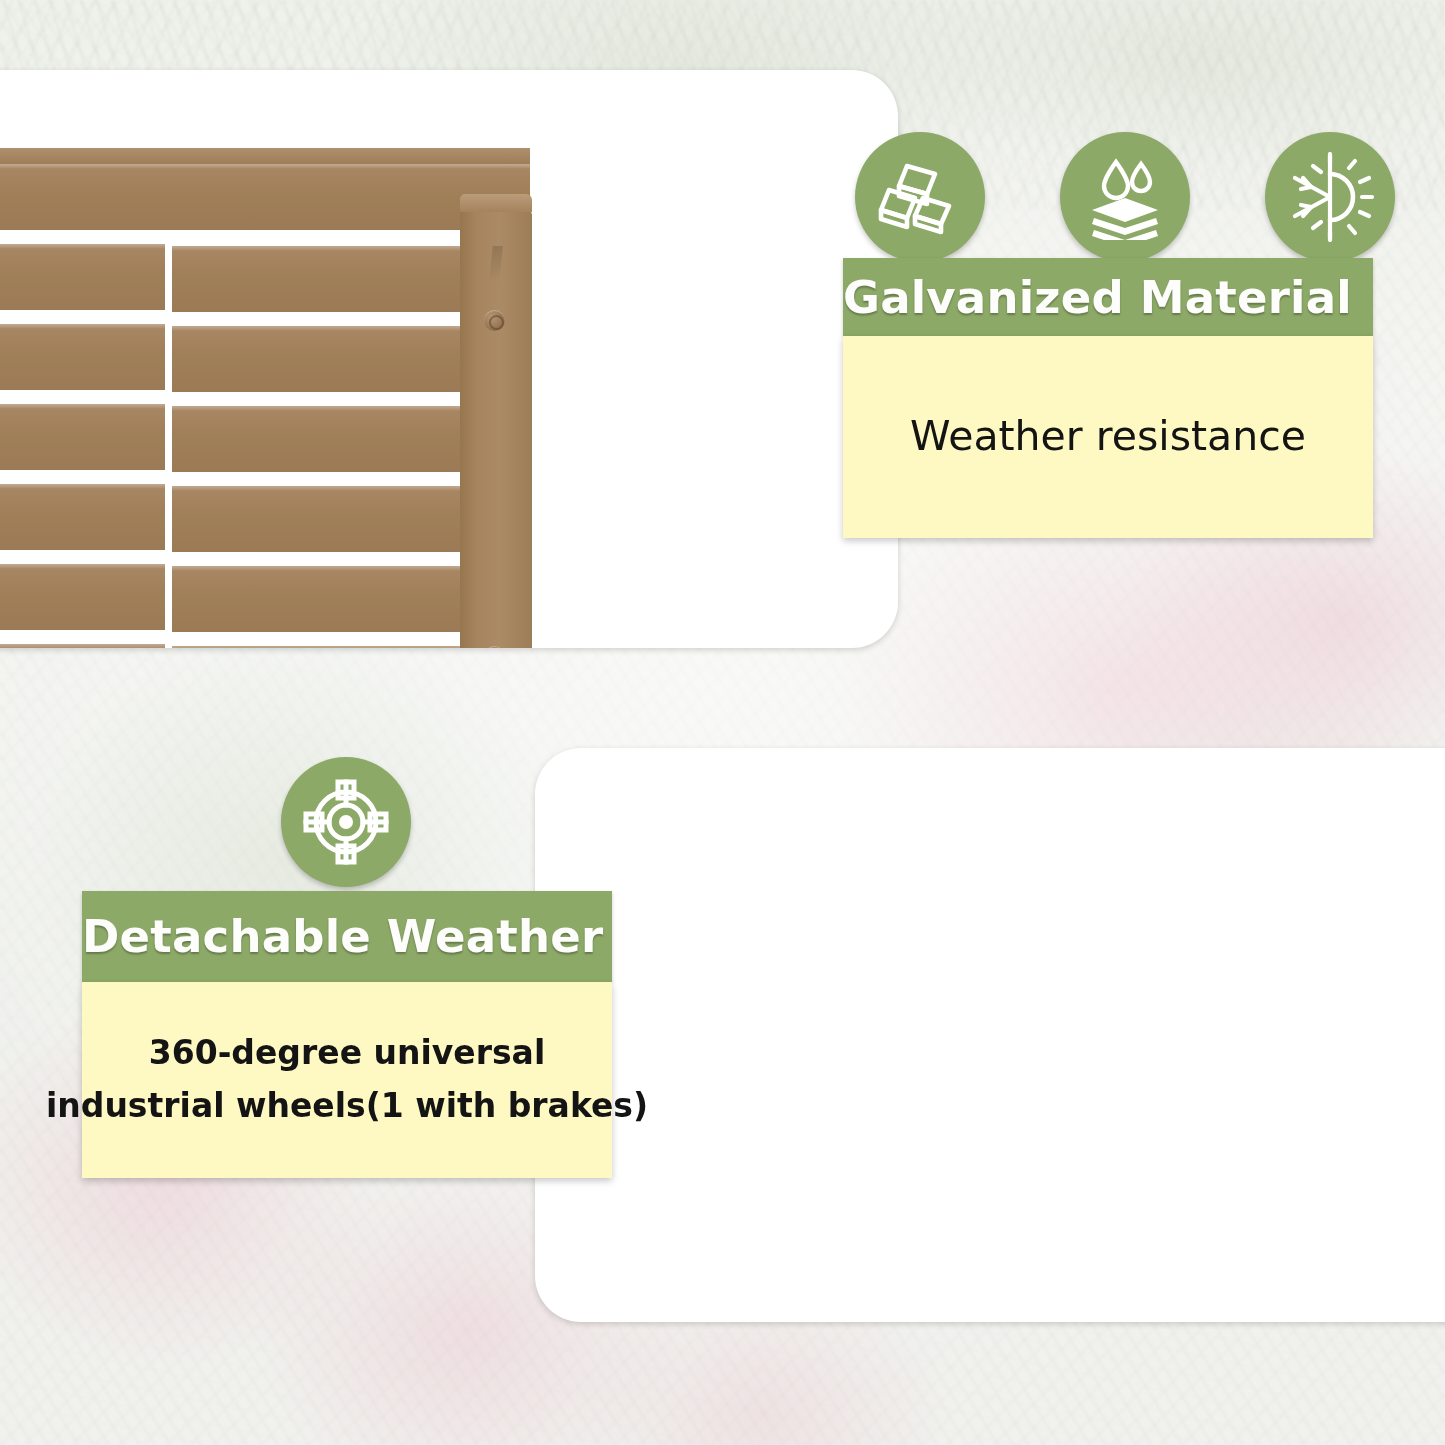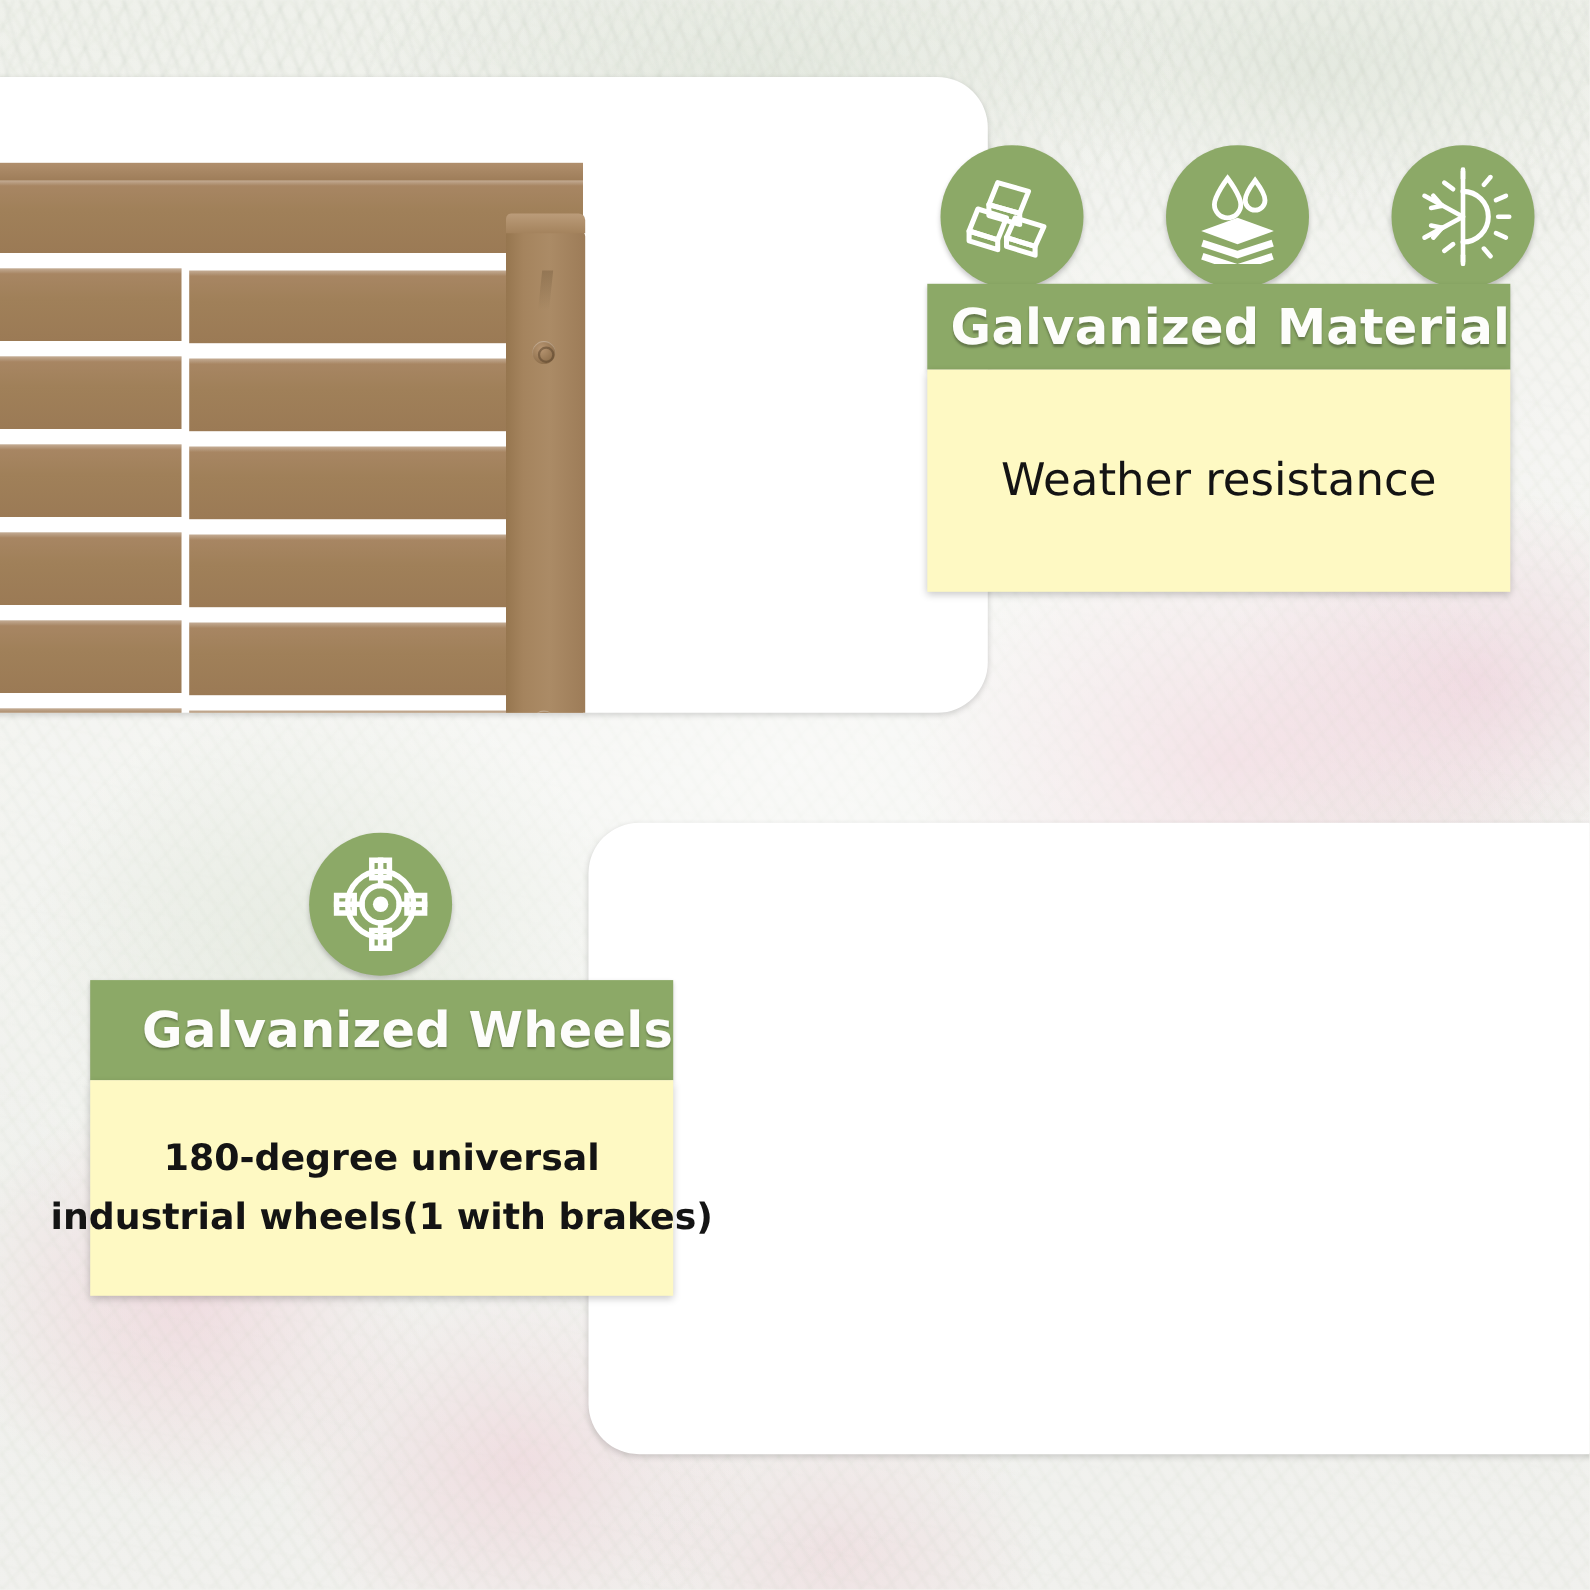--- a/index.html
+++ b/index.html
@@ -109,21 +109,21 @@
   .feat-icons { position:absolute; display:flex; }
   .icon-circle{
     width:130px; height:130px; border-radius:50%;
     background:#8ca967;
     box-shadow:0 3px 5px rgba(0,0,0,.22);
     display:flex; align-items:center; justify-content:center;
   }
   .icon-circle svg{ display:block; }
   .feat-title{
     position:absolute; background:#8ca967;
-    display:flex; align-items:center; justify-content:flex-end;
+    display:flex; align-items:center; justify-content:flex-start;
     box-shadow:0 2px 4px rgba(0,0,0,.20);
   }
   .feat-title span{
     color:#fdfdfb; font-weight:bold; letter-spacing:.2px;
     text-shadow:0 2px 2px rgba(0,0,0,.28);
     white-space:nowrap;
   }
   .feat-body{
     position:absolute; background:#fef9c3;
     box-shadow:0 3px 7px rgba(0,0,0,.22);
@@ -258,20 +258,20 @@
         <path d="M70 38 h16 v16 h-16 Z" stroke-width="5"></path>
         <line x1="46" y1="6" x2="46" y2="29"></line>
         <line x1="46" y1="63" x2="46" y2="86"></line>
         <line x1="6" y1="46" x2="29" y2="46"></line>
         <line x1="63" y1="46" x2="86" y2="46"></line>
       </svg>
     </div>
   </div>
 
   <div class="feat-title">
-    <span>Galvanized Wheels</span>
+    <span>Detachable Weather</span>
   </div>
 
   <div class="feat-body">
-    <p>180-degree universal</p>
+    <p>360-degree universal</p>
     <p>industrial wheels(1 with brakes)</p>
   </div>
 </div>
 
 </body></html>

